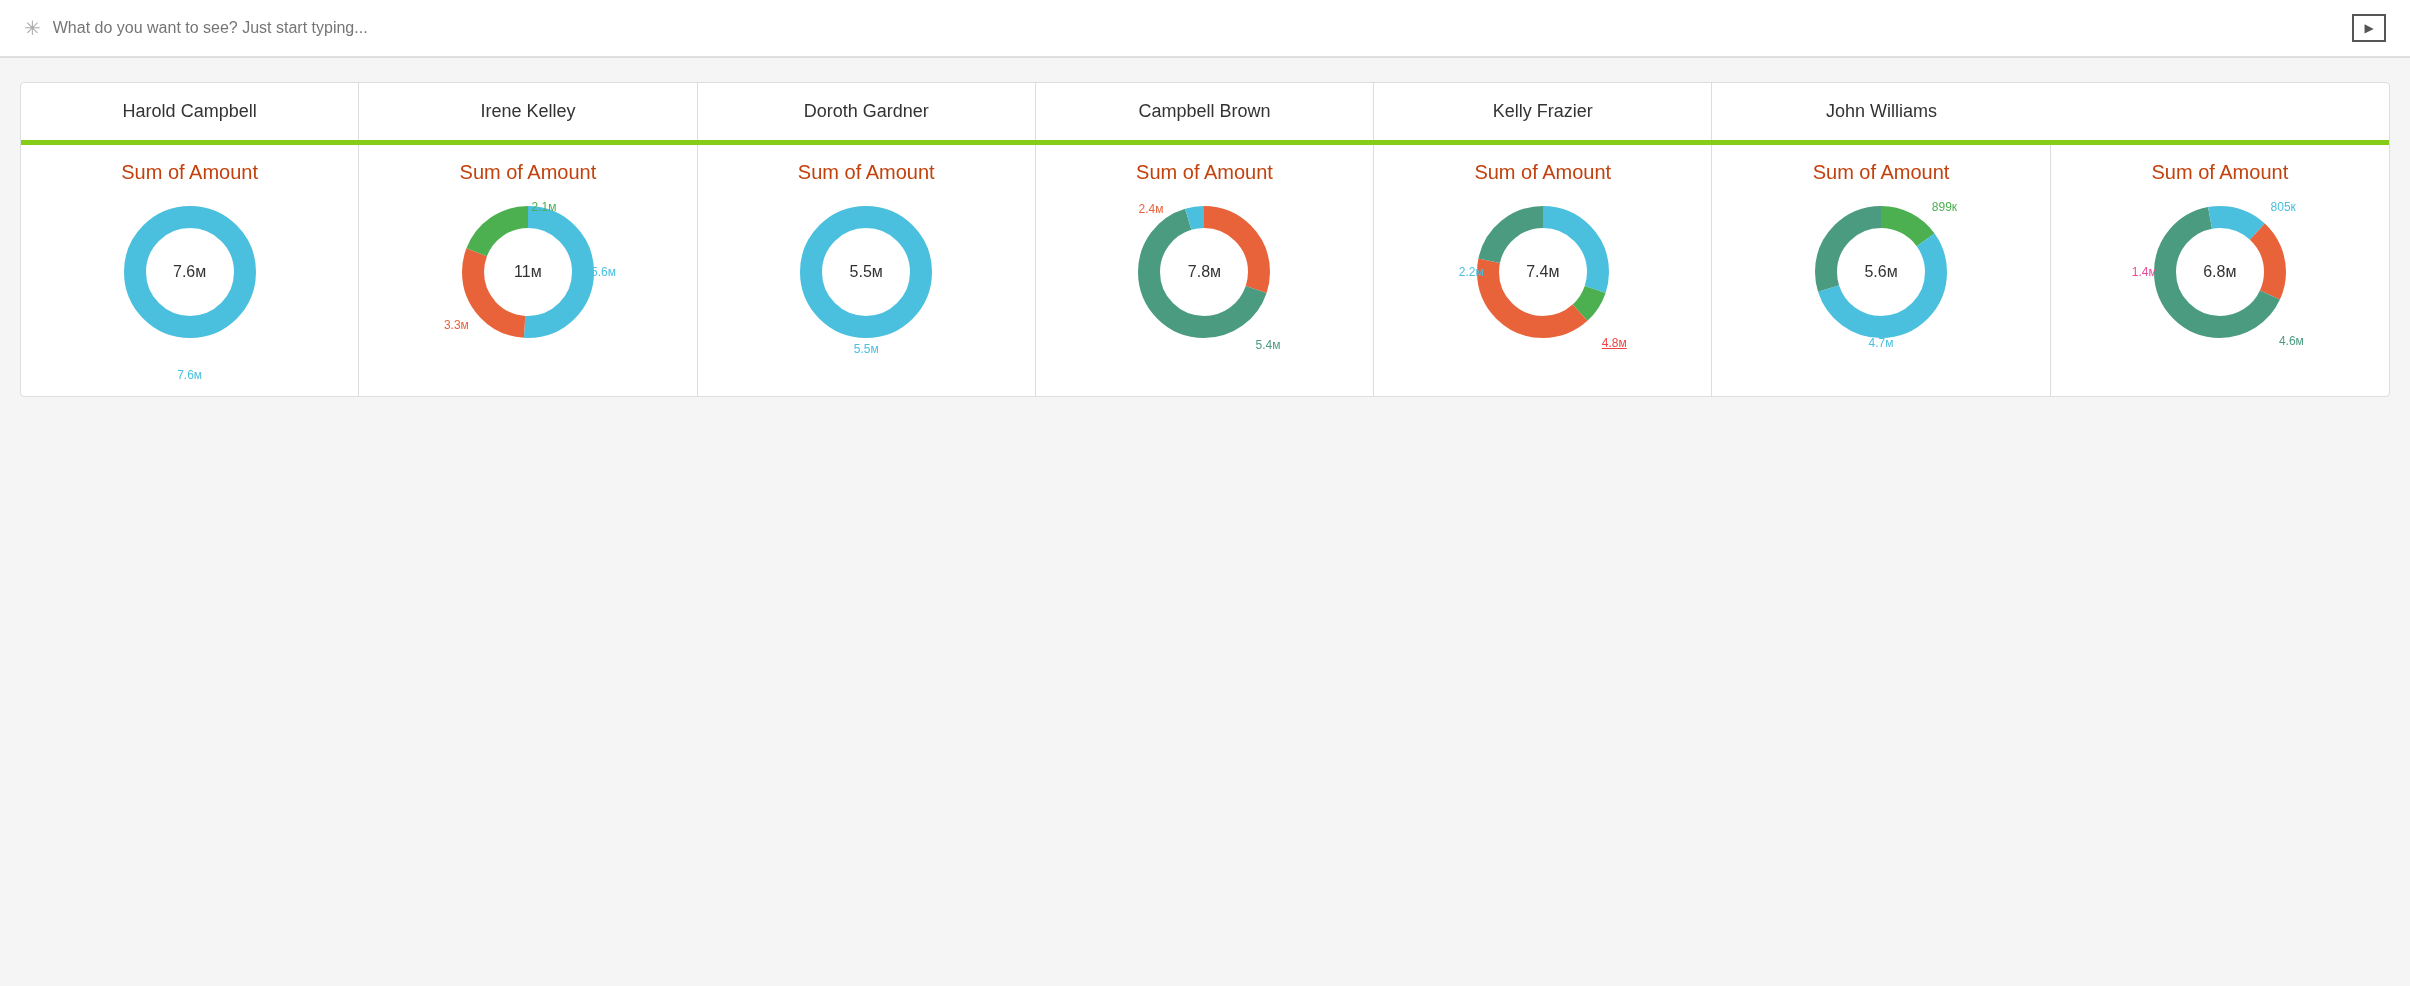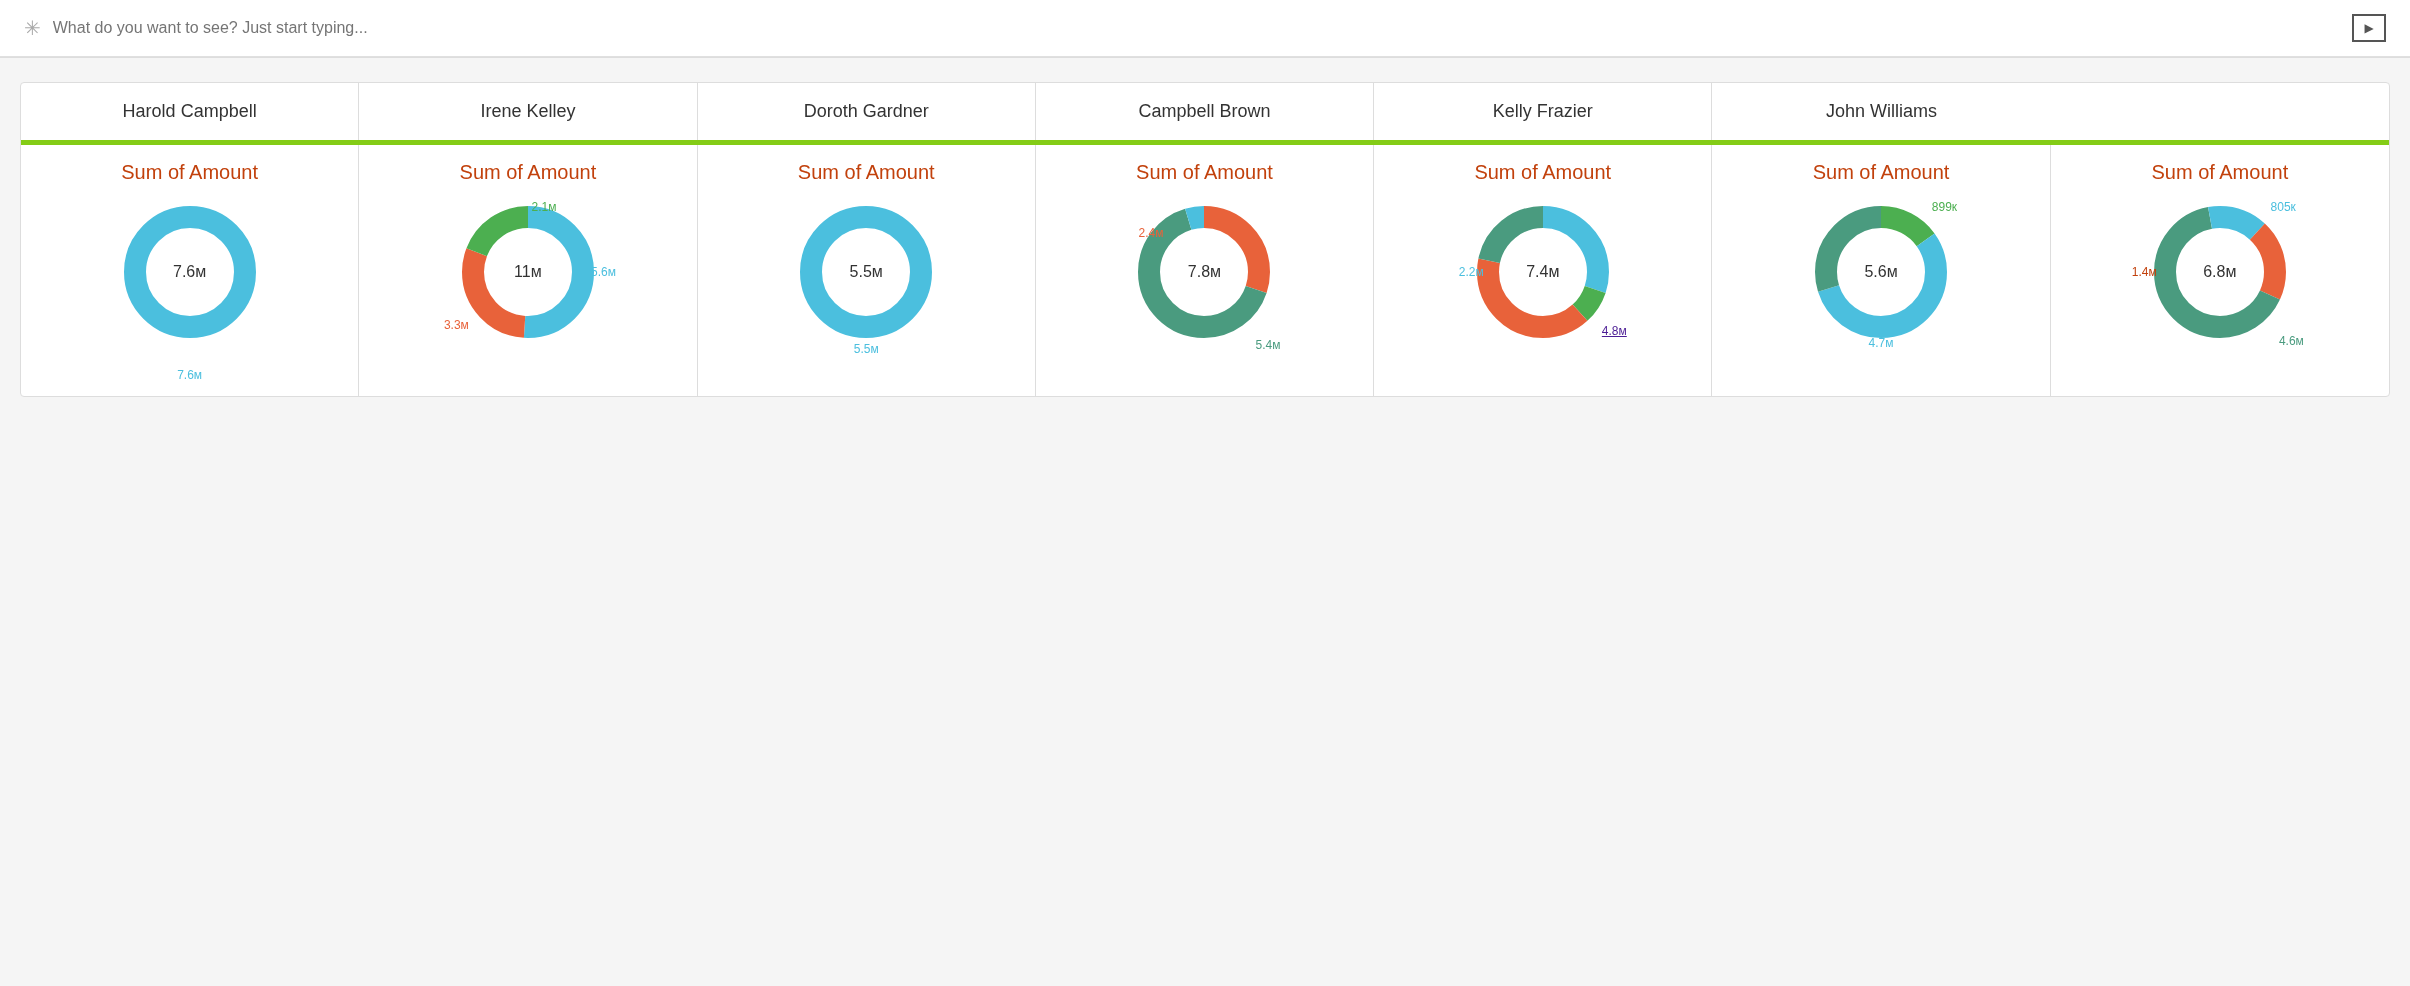--- a/index.html
+++ b/index.html
@@ -190,38 +190,38 @@
       <div class="chart-cell">
         <div class="chart-title">Sum of Amount</div>
         <div class="donut-wrapper">
           <svg viewBox="0 0 160 160">
 
             <circle cx="80" cy="80" r="55" fill="none" stroke="#e8623a" stroke-width="22" stroke-dasharray="104 345.6" stroke-dashoffset="0" transform="rotate(-90 80 80)"></circle>
             <circle cx="80" cy="80" r="55" fill="none" stroke="#4a9b7f" stroke-width="22" stroke-dasharray="225 345.6" stroke-dashoffset="-104" transform="rotate(-90 80 80)"></circle>
             <circle cx="80" cy="80" r="55" fill="none" stroke="#4bbfde" stroke-width="22" stroke-dasharray="17 345.6" stroke-dashoffset="-329" transform="rotate(-90 80 80)"></circle>
           </svg>
           <div class="donut-center">7.8м</div>
-          <span style="position:absolute;top:10px;left:14px;font-size:12px;color:#e8623a;margin-top:24px;">2.4м</span>
+          <span style="position:absolute;top:10px;left:14px;font-size:12px;color:#e8623a;">2.4м</span>
           <span style="position:absolute;bottom:0px;right:4px;font-size:12px;color:#4a9b7f;margin-top:28px;">5.4м</span>
         </div>
       </div>
 
       <div class="chart-cell">
         <div class="chart-title">Sum of Amount</div>
         <div class="donut-wrapper">
           <svg viewBox="0 0 160 160">
 
             <circle cx="80" cy="80" r="55" fill="none" stroke="#4bbfde" stroke-width="22" stroke-dasharray="104 345.6" stroke-dashoffset="0" transform="rotate(-90 80 80)"></circle>
             <circle cx="80" cy="80" r="55" fill="none" stroke="#4caf50" stroke-width="22" stroke-dasharray="28 345.6" stroke-dashoffset="-104" transform="rotate(-90 80 80)"></circle>
             <circle cx="80" cy="80" r="55" fill="none" stroke="#e8623a" stroke-width="22" stroke-dasharray="138 345.6" stroke-dashoffset="-132" transform="rotate(-90 80 80)"></circle>
             <circle cx="80" cy="80" r="55" fill="none" stroke="#4a9b7f" stroke-width="22" stroke-dasharray="76 345.6" stroke-dashoffset="-270" transform="rotate(-90 80 80)"></circle>
           </svg>
           <div class="donut-center">7.4м</div>
           <span style="position:absolute;top:50%;left:-4px;transform:translateY(-50%);font-size:12px;color:#4bbfde;">2.2м</span>
-          <span style="position:absolute;bottom:14px;right:-4px;font-size:12px;color:#4c1d95;text-decoration:underline;">4.8м</span>
+          <span style="position:absolute;bottom:2px;right:-4px;font-size:12px;color:#ef4444;text-decoration:underline;">4.8м</span>
         </div>
       </div>
 
       <div class="chart-cell">
         <div class="chart-title">Sum of Amount</div>
         <div class="donut-wrapper">
           <svg viewBox="0 0 160 160">
 
             <circle cx="80" cy="80" r="55" fill="none" stroke="#4caf50" stroke-width="22" stroke-dasharray="52 345.6" stroke-dashoffset="0" transform="rotate(-90 80 80)"></circle>
             <circle cx="80" cy="80" r="55" fill="none" stroke="#4bbfde" stroke-width="22" stroke-dasharray="190 345.6" stroke-dashoffset="-52" transform="rotate(-90 80 80)"></circle>
@@ -238,20 +238,20 @@
         <div class="donut-wrapper">
           <svg viewBox="0 0 160 160">
 
             <circle cx="80" cy="80" r="55" fill="none" stroke="#4bbfde" stroke-width="22" stroke-dasharray="41 345.6" stroke-dashoffset="0" transform="rotate(-90 80 80)"></circle>
             <circle cx="80" cy="80" r="55" fill="none" stroke="#e8623a" stroke-width="22" stroke-dasharray="69 345.6" stroke-dashoffset="-41" transform="rotate(-90 80 80)"></circle>
             <circle cx="80" cy="80" r="55" fill="none" stroke="#4a9b7f" stroke-width="22" stroke-dasharray="225 345.6" stroke-dashoffset="-110" transform="rotate(-90 80 80)"></circle>
             <circle cx="80" cy="80" r="55" fill="none" stroke="#4bbfde" stroke-width="22" stroke-dasharray="10 345.6" stroke-dashoffset="-335" transform="rotate(-90 80 80)"></circle>
           </svg>
           <div class="donut-center">6.8м</div>
           <span style="position:absolute;top:8px;right:4px;font-size:12px;color:#4bbfde;">805к</span>
-          <span style="position:absolute;top:50%;left:-8px;transform:translateY(-50%);font-size:12px;color:#c2410c;">1.4м</span>
+          <span style="position:absolute;top:50%;left:-8px;transform:translateY(-50%);font-size:12px;color:#ec4899;">1.4м</span>
           <span style="position:absolute;bottom:4px;right:-4px;font-size:12px;color:#4a9b7f;">4.6м</span>
         </div>
       </div>
 
     </div>
   </div>
 </div>
 
 </body></html>

